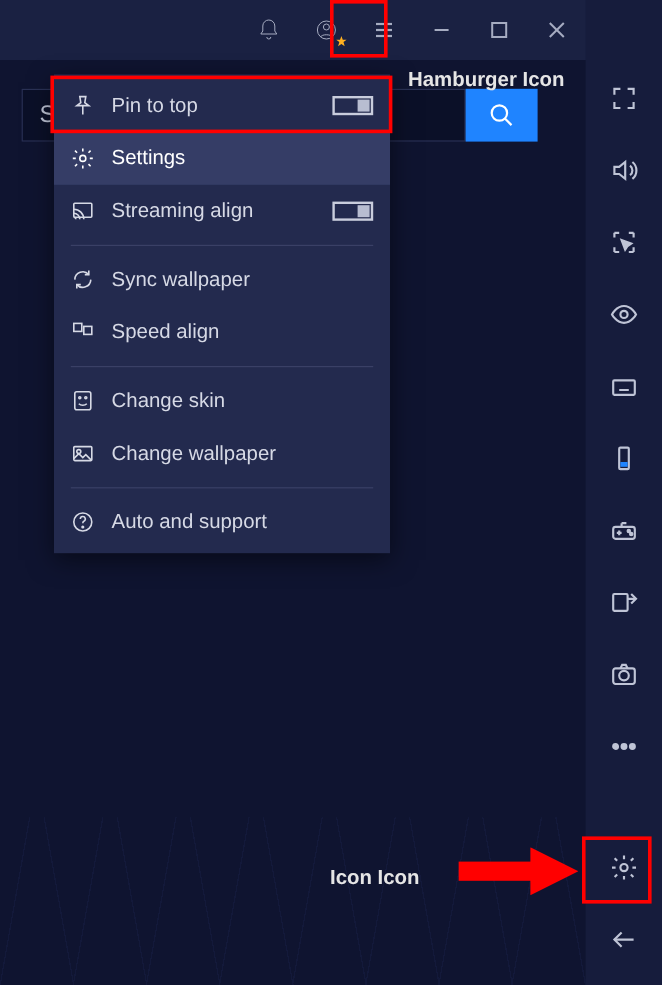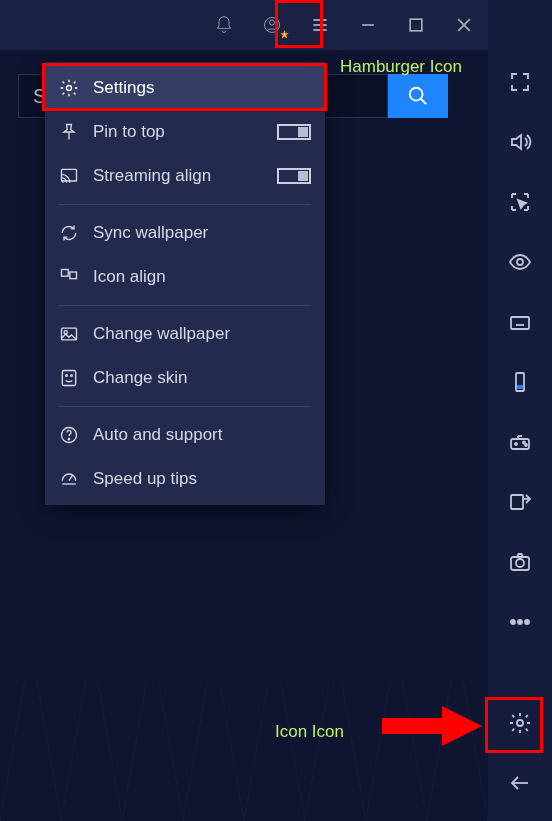--- a/index.html
+++ b/index.html
@@ -130,23 +130,23 @@
   .highlight-box {
     position: absolute;
     border: 3px solid #ff0000;
     pointer-events: none;
   }
   .hl-hamburger { top: 0px; left: 275px; width: 48px; height: 48px; }
   .hl-settings { top: 63px; left: 42px; width: 285px; height: 48px; }
   .hl-gear { top: 697px; left: 485px; width: 58px; height: 56px; }
   .annot {
     position: absolute;
-    color: #bef264;
+    color: #e5e5e5;
     font-size: 17px;
-    font-weight: 400;
+    font-weight: 700;
     pointer-events: none;
   }
   .annot-hamburger { top: 57px; left: 340px; }
   .annot-gear { top: 722px; left: 275px; }
   .arrow {
     position: absolute;
     top: 706px;
     left: 382px;
     width: 100px;
     height: 40px;
@@ -237,41 +237,41 @@
   <input class="search-input" value="S" style="">
   <div class="search-btn">
     <svg viewBox="0 0 24 24">
         <circle cx="10" cy="10" r="7"></circle>
         <line x1="15" y1="15" x2="21" y2="21"></line>
       </svg>
   </div>
 </div>
 
 <div class="menu">
-  <div class="menu-item selected">
-    <span class="mi-icon">
-      <svg viewBox="0 0 24 24">
-          <circle cx="12" cy="12" r="3"></circle>
-          <path d="M12 2v3M12 19v3M4.2 4.2l2.1 2.1M17.7 17.7l2.1 2.1M2 12h3M19 12h3M4.2 19.8l2.1-2.1M17.7 6.3l2.1-2.1"></path>
-        </svg>
-    </span>
-    <span>Settings</span>
-  </div>
   <div class="menu-item">
     <span class="mi-icon">
       <svg viewBox="0 0 24 24">
           <path d="M9 3h6l-1 6 4 3H6l4-3-1-6z"></path>
           <line x1="12" y1="12" x2="12" y2="21"></line>
         </svg>
     </span>
     <span>Pin to top</span>
     <span class="toggle off">
         <span class="knob"></span>
       </span>
   </div>
+  <div class="menu-item selected">
+    <span class="mi-icon">
+      <svg viewBox="0 0 24 24">
+          <circle cx="12" cy="12" r="3"></circle>
+          <path d="M12 2v3M12 19v3M4.2 4.2l2.1 2.1M17.7 17.7l2.1 2.1M2 12h3M19 12h3M4.2 19.8l2.1-2.1M17.7 6.3l2.1-2.1"></path>
+        </svg>
+    </span>
+    <span>Settings</span>
+  </div>
   <div class="menu-item">
     <span class="mi-icon">
       <svg viewBox="0 0 24 24">
           <rect x="3" y="4" width="18" height="14" rx="1"></rect>
           <path d="M3 10a10 10 0 0 1 10 10M3 14a6 6 0 0 1 6 6M3 18a2 2 0 0 1 2 2"></path>
         </svg>
     </span>
     <span>Streaming align</span>
     <span class="toggle off">
         <span class="knob"></span>
@@ -287,64 +287,54 @@
     </span>
     <span>Sync wallpaper</span>
   </div>
   <div class="menu-item">
     <span class="mi-icon">
       <svg viewBox="0 0 24 24">
           <rect x="3" y="3" width="8" height="8"></rect>
           <rect x="13" y="6" width="8" height="8"></rect>
         </svg>
     </span>
-    <span>Icon align</span>
+    <span>Speed align</span>
   </div>
   <div class="menu-sep"></div>
-  <div class="menu-item">
-    <span class="mi-icon">
-      <svg viewBox="0 0 24 24">
-          <rect x="3" y="5" width="18" height="14" rx="1"></rect>
-          <circle cx="8" cy="10" r="2"></circle>
-          <path d="M3 17l5-5 4 4 3-3 6 6"></path>
-        </svg>
-    </span>
-    <span>Change wallpaper</span>
-  </div>
   <div class="menu-item">
     <span class="mi-icon">
       <svg viewBox="0 0 24 24">
           <rect x="4" y="3" width="16" height="18" rx="2"></rect>
           <circle cx="9" cy="9" r="1"></circle>
           <circle cx="15" cy="9" r="1"></circle>
           <path d="M8 15c2 2 6 2 8 0"></path>
         </svg>
     </span>
     <span>Change skin</span>
   </div>
+  <div class="menu-item">
+    <span class="mi-icon">
+      <svg viewBox="0 0 24 24">
+          <rect x="3" y="5" width="18" height="14" rx="1"></rect>
+          <circle cx="8" cy="10" r="2"></circle>
+          <path d="M3 17l5-5 4 4 3-3 6 6"></path>
+        </svg>
+    </span>
+    <span>Change wallpaper</span>
+  </div>
   <div class="menu-sep"></div>
   <div class="menu-item">
     <span class="mi-icon">
       <svg viewBox="0 0 24 24">
           <circle cx="12" cy="12" r="9"></circle>
           <path d="M9.5 9a2.5 2.5 0 1 1 3.5 2.3c-1 .4-1 1.2-1 2"></path>
           <circle cx="12" cy="17" r="0.8" fill="currentColor"></circle>
         </svg>
     </span>
     <span>Auto and support</span>
-  </div>
-  <div class="menu-item">
-    <span class="mi-icon">
-      <svg viewBox="0 0 24 24">
-          <path d="M4 14a8 8 0 1 1 16 0"></path>
-          <line x1="12" y1="14" x2="16" y2="8"></line>
-          <line x1="4" y1="18" x2="20" y2="18"></line>
-        </svg>
-    </span>
-    <span>Speed up tips</span>
   </div>
 </div>
 
 <div class="sidebar">
   <div class="sb-btn">
     <svg viewBox="0 0 24 24">
         <path d="M4 9V4h5M20 9V4h-5M4 15v5h5M20 15v5h-5"></path>
       </svg>
   </div>
   <div class="sb-btn">

